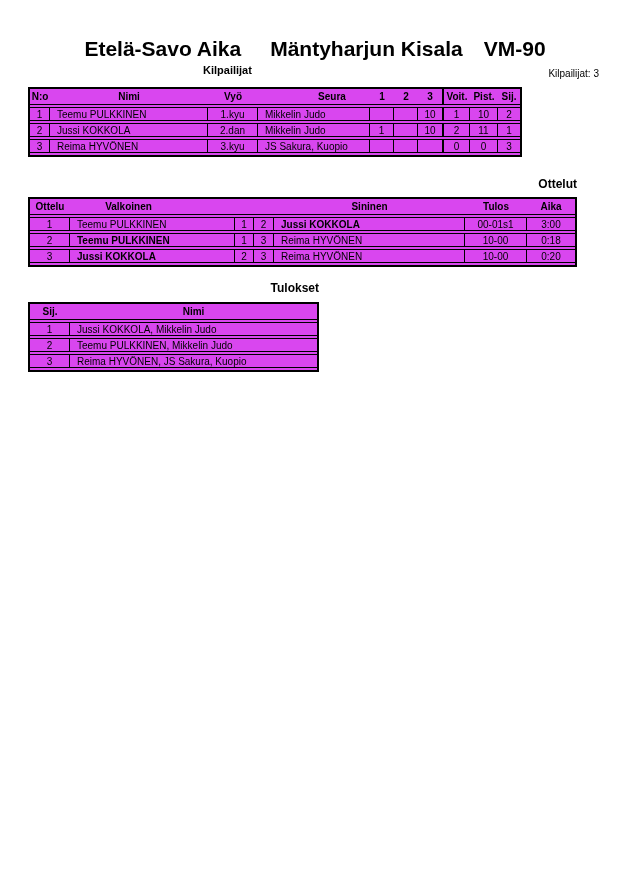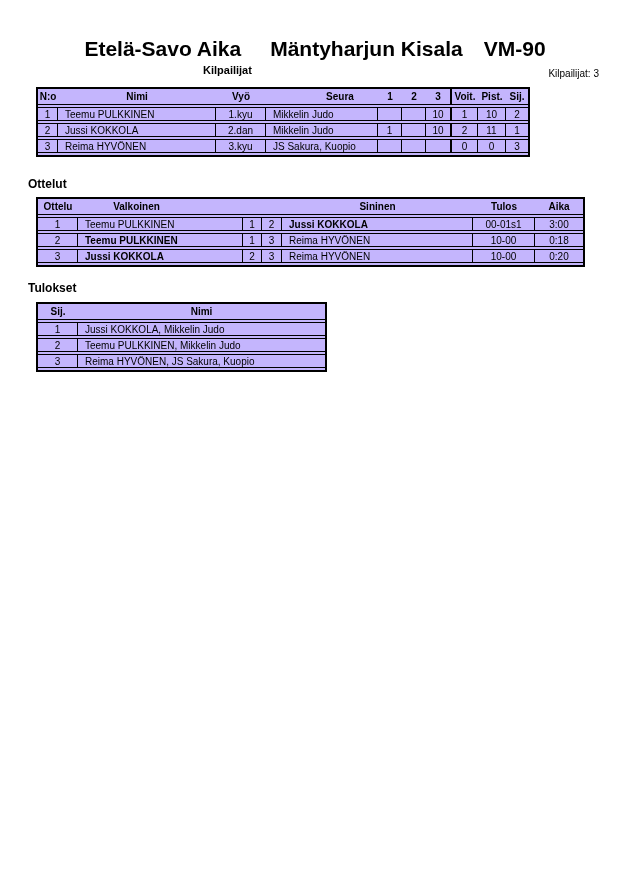--- a/index.html
+++ b/index.html
@@ -25,30 +25,30 @@
   .subrow { position: relative; height: 24px; }
   .subtitle {
     position: absolute; left: 203px; top: 3px;
     font-size: 11px; font-weight: bold;
   }
   .count-label {
     position: absolute; right: 31px; top: 7px;
     font-size: 10px;
   }
   .section-title {
-    font-size: 12px; font-weight: bold; text-align: left;
+    font-size: 12px; font-weight: bold; text-align: right;
   }
   .sec-ottelut { width: 549px; margin: 20px 0 6px 28px; }
   .sec-tulokset { width: 291px; margin: 14px 0 7px 28px; }
 
   .tbl {
     border: 2px solid #000;
-    margin-left: 36px;
+    margin-left: 28px;
     padding-bottom: 2px;
-    background: #c4b5fd;
+    background: #d946ef;
   }
   .tbl-kilpailijat { width: 490px; margin-top: 2px; }
   .tbl-ottelut    { width: 545px; text-align: center; }
   .tbl-tulokset   { width: 287px; }
 
   .thead {
     display: flex; align-items: stretch;
     height: 15px;
     border-bottom: 1px solid #000;
     font-weight: bold;

